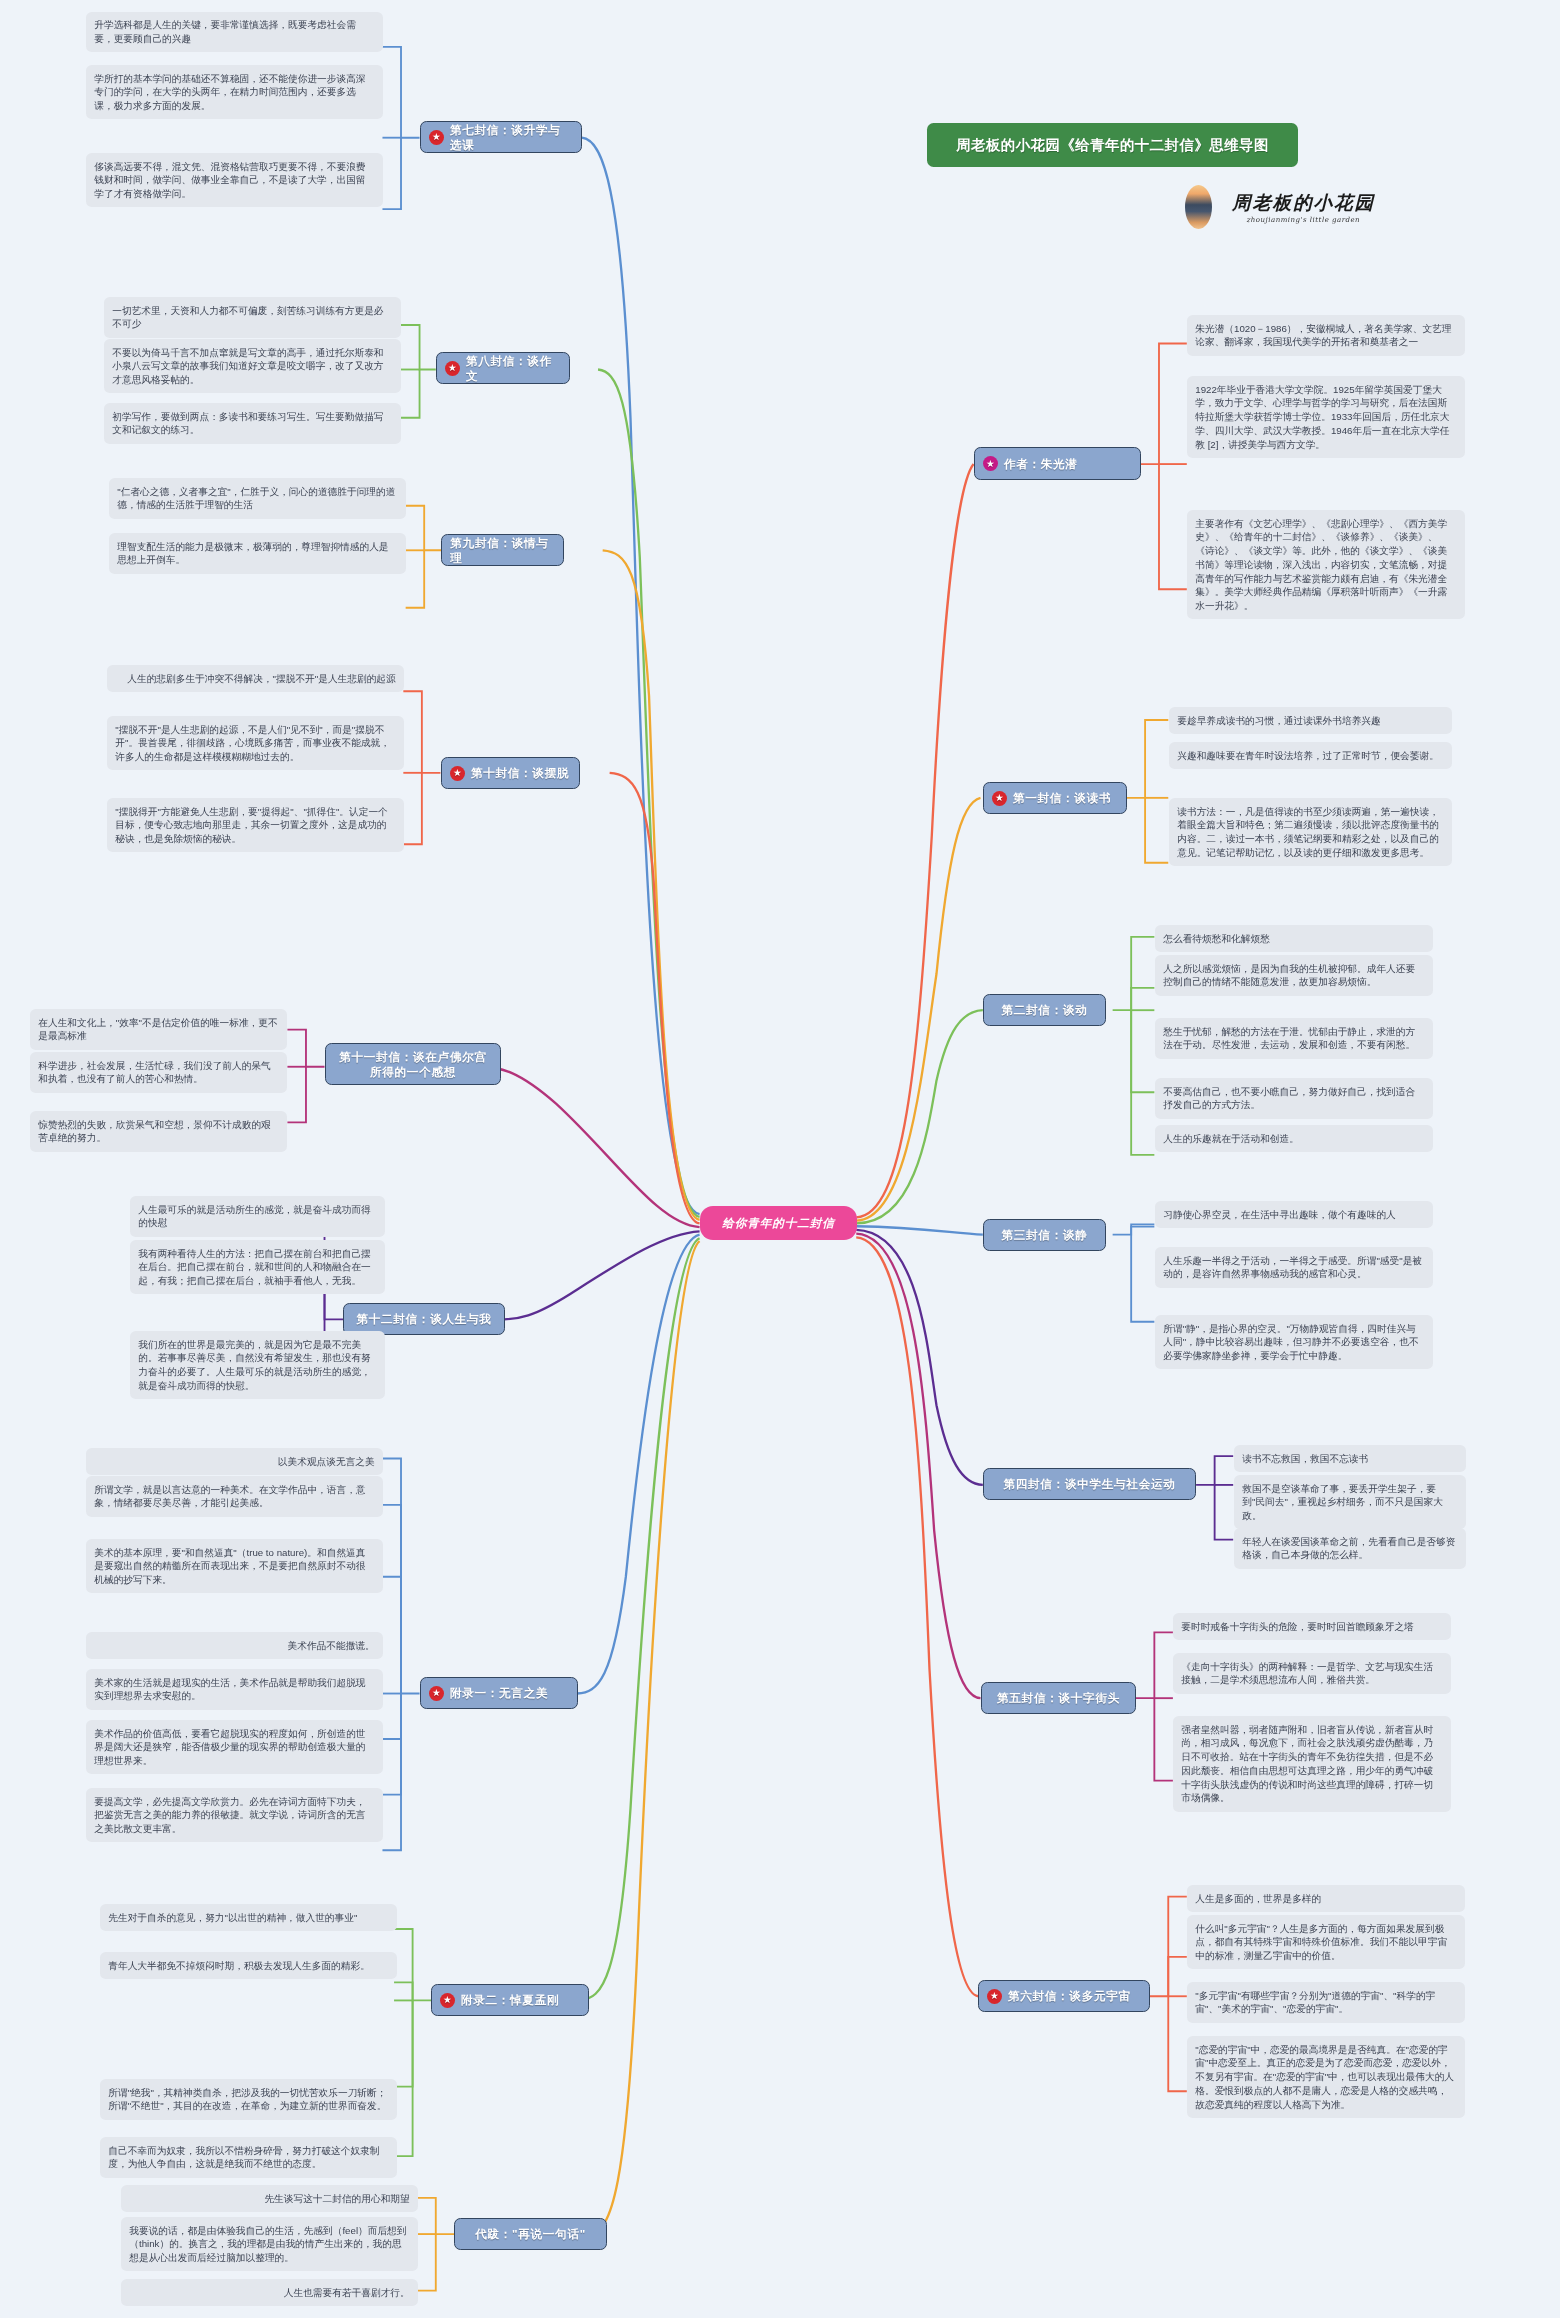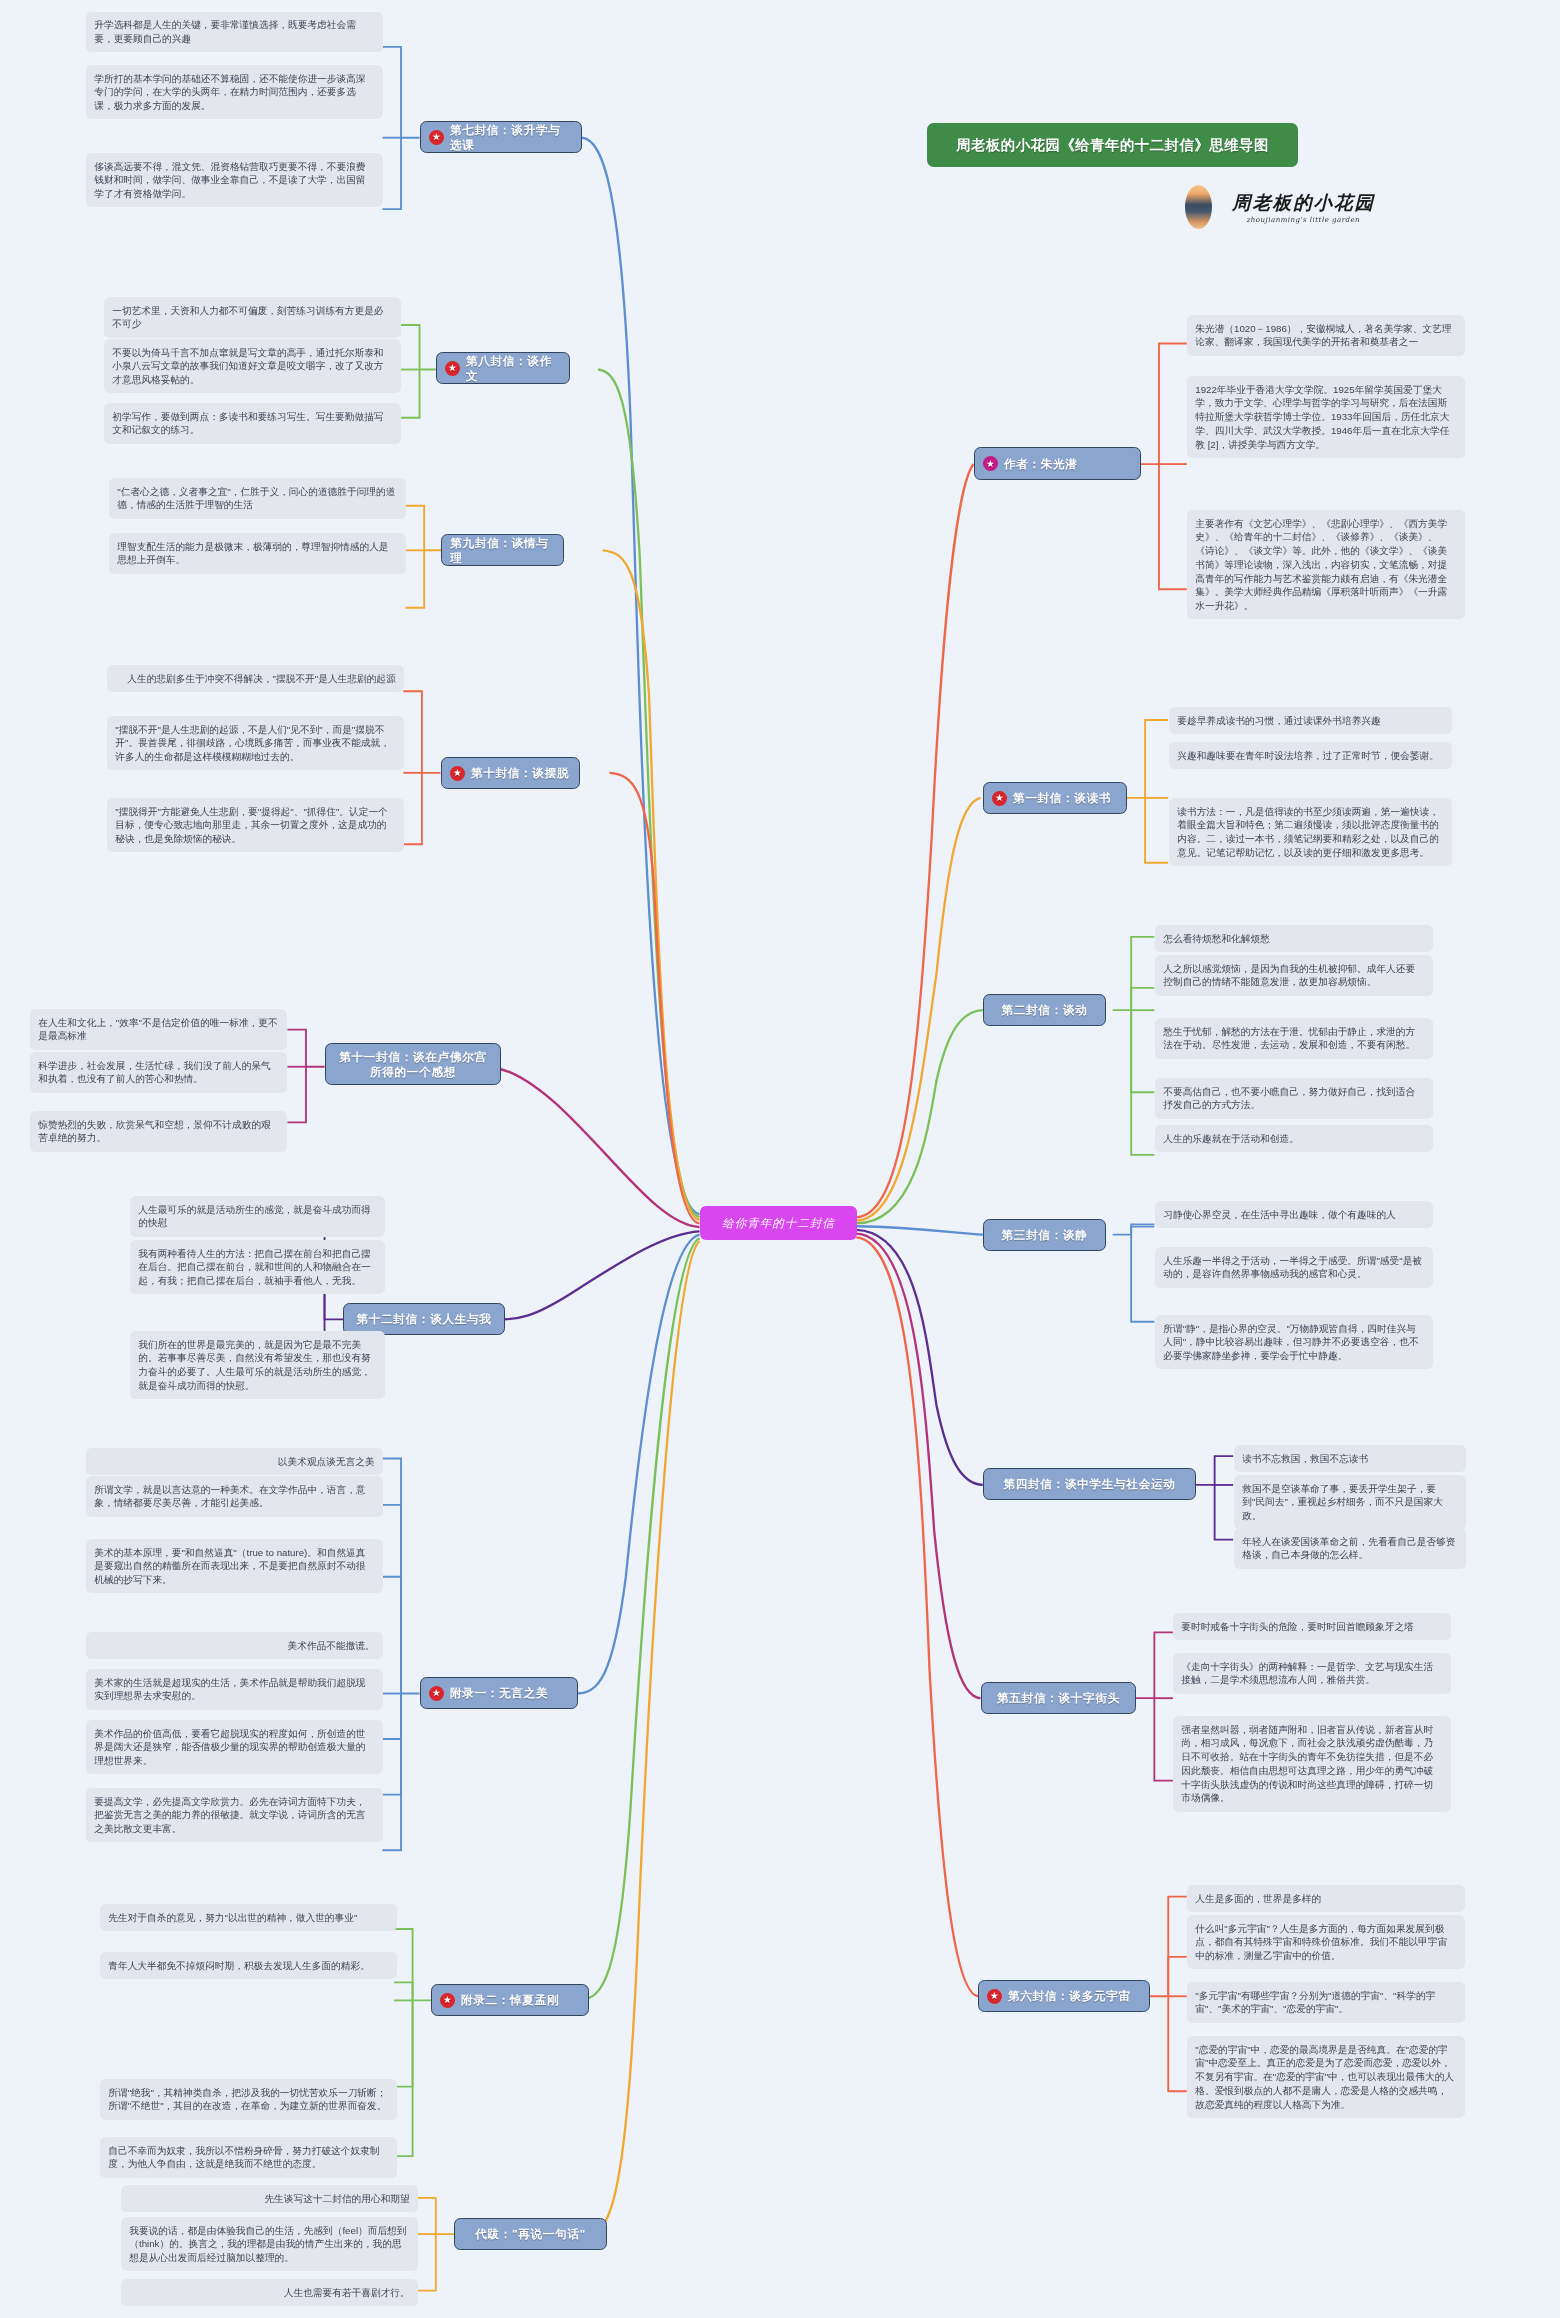--- a/index.html
+++ b/index.html
@@ -47,24 +47,24 @@
     font-size: 7px; color: #333;
     font-family: "DejaVu Serif", serif;
     font-style: italic;
     letter-spacing: 0.5px; margin-top: 1.9px; text-align: center;
   }
 
   .center-node {
     position: absolute;
     left: 700px; top: 1206px;
     width: 157px; height: 34px;
-    background: #d946ef;
-    border-radius: 6px;
+    background: #ec4899;
+    border-radius: 13px;
     display: flex; align-items: center; justify-content: center;
-    color: #fff; font-size: 11.6px; font-weight: normal;
+    color: #fff; font-size: 11.6px; font-weight: bold;
     font-style: italic;
     letter-spacing: 0.9px;
   }
 
   .branch {
     position: absolute;
     background: #8ba6ce;
     border: 1.4px solid #32455f;
     border-radius: 6.5px;
     display: flex; align-items: center;

